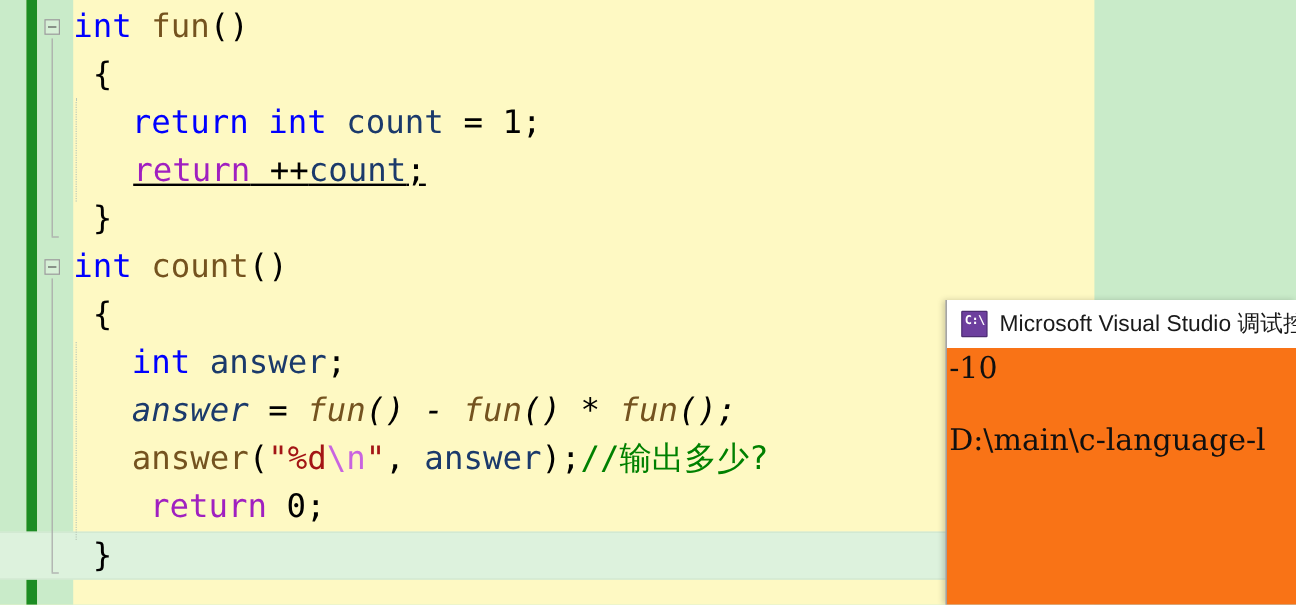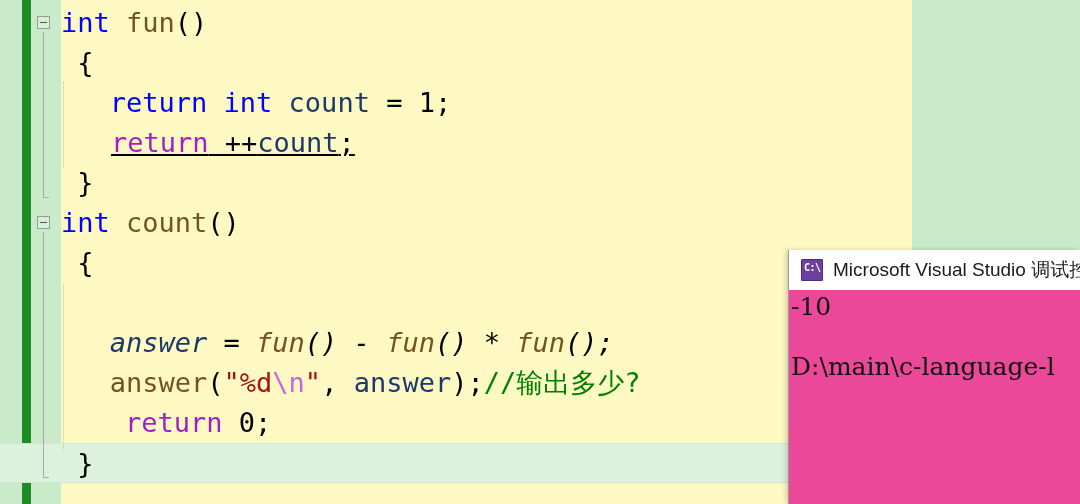--- a/index.html
+++ b/index.html
@@ -172,21 +172,21 @@
     font-family: "Liberation Sans", sans-serif;
     font-size: 19px;
     color: #1a1a1a;
     white-space: nowrap;
     flex: 0 0 auto;
   }
   .console-body {
     position: absolute;
     left: 0; top: 40px;
     width: 292px; height: 214px;
-    background: #ec4899;
+    background: #f97316;
     overflow: hidden;
   }
   .console-line {
     position: absolute;
     left: 2px;
     white-space: pre;
     font-family: "DejaVu Serif", serif;
     font-size: 25px;
     line-height: 30px;
     color: #101010;
@@ -202,20 +202,21 @@
     <div class="change-bar"></div>
     <div class="gutter-rest"></div>
     <div class="code-area" id="code-area">
         <div class="line" style="top: 3px;"><span class="txt" style="left: 61px;"><span class="kw">int</span><span class="punc"> </span><span class="fn">fun</span><span class="punc">()</span></span></div>
         <div class="line" style="top: 43px;"><span class="txt" style="left: 77.25px;"><span class="punc">{</span></span></div>
         <div class="line" style="top: 83px;"><span class="txt" style="left: 109.75px;"><span class="kw">return</span><span class="punc"> </span><span class="kw">int</span><span class="punc"> </span><span class="ident">count</span><span class="punc"> = </span><span class="num">1</span><span class="punc">;</span></span></div>
         <div class="line" style="top: 123px;"><span class="txt" style="left: 111px; text-decoration: underline;"><span class="ctrl">return</span><span class="punc"> ++</span><span class="ident">count</span><span class="punc">;</span></span></div>
         <div class="line" style="top: 163px;"><span class="txt" style="left: 77.25px;"><span class="punc">}</span></span></div>
         <div class="line" style="top: 203px;"><span class="txt" style="left: 61px;"><span class="kw">int</span><span class="punc"> </span><span class="fn">count</span><span class="punc">()</span></span></div>
         <div class="line" style="top: 243px;"><span class="txt" style="left: 77.25px;"><span class="punc">{</span></span></div>
+        <div class="line" style="top: 283px;"><span class="txt" style="left: 109.75px;"><span class="kw">int</span><span class="punc"> </span><span class="ident">answer</span><span class="punc">;</span></span></div>
         <div class="line" style="top: 323px;"><span class="txt" style="left: 109.75px; font-style: italic;"><span class="ident">answer</span><span class="punc"> = </span><span class="fn">fun</span><span class="punc">() - </span><span class="fn">fun</span><span class="punc">() * </span><span class="fn">fun</span><span class="punc">();</span></span></div>
         <div class="line" style="top: 363px;"><span class="txt" style="left: 109.75px;"><span class="fn">answer</span><span class="punc">(</span><span class="str">"%d</span><span class="esc">\n</span><span class="str">"</span><span class="punc">, </span><span class="ident">answer</span><span class="punc">);</span><span class="cmt">//输出多少?</span></span></div>
         <div class="line" style="top: 403px;"><span class="txt" style="left: 125px;"><span class="ctrl">return</span><span class="punc"> </span><span class="num">0</span><span class="punc">;</span></span></div>
         <div class="line current" style="top: 443px;"><span class="txt" style="left: 77.25px;"><span class="punc">}</span></span></div>
         <div class="fold-box" style="left: 37px; top: 16px;"></div>
         <div class="fold-line" style="left: 43px; top: 32px; height: 165px;"></div>
         <div class="fold-foot" style="left: 43px; top: 197px;"></div>
         <div class="fold-box" style="left: 37px; top: 216px;"></div>
         <div class="fold-line" style="left: 43px; top: 232px; height: 245px;"></div>
         <div class="fold-foot" style="left: 43px; top: 477px;"></div>

